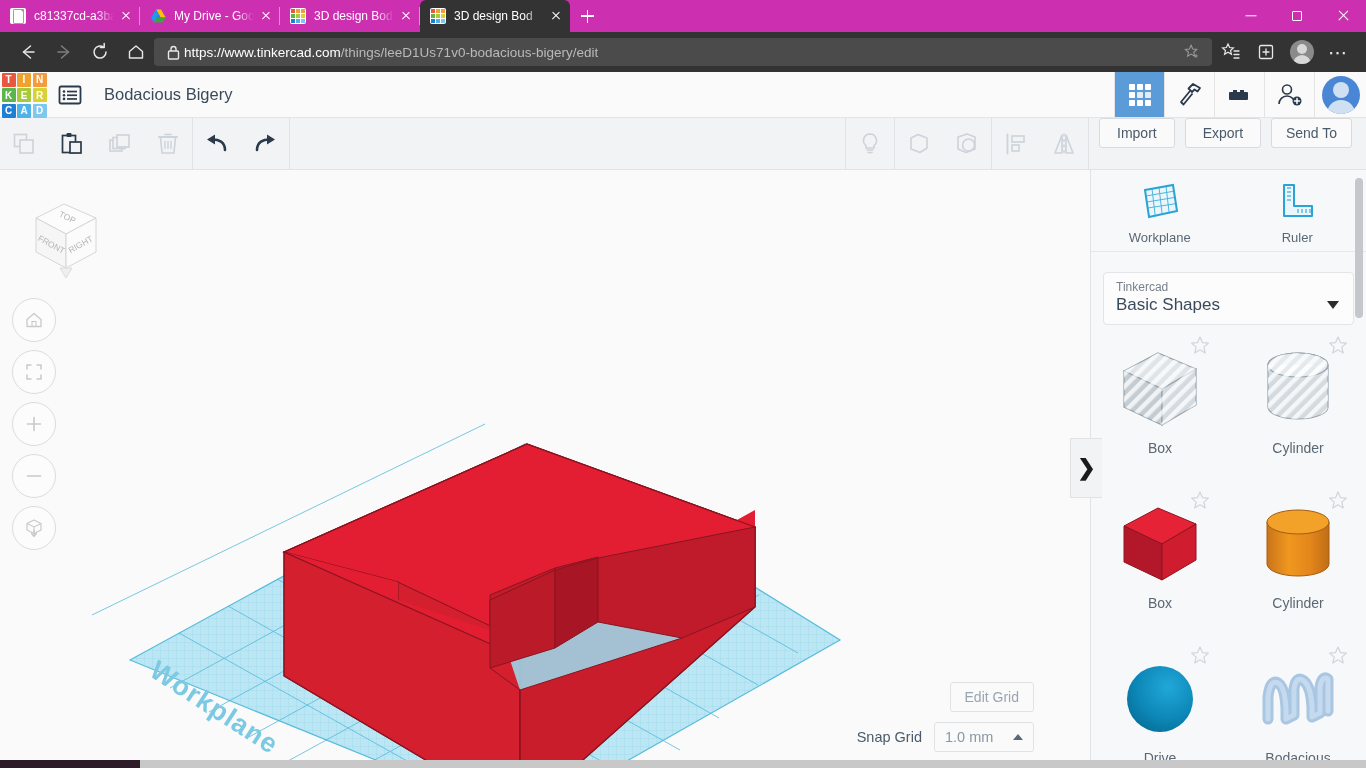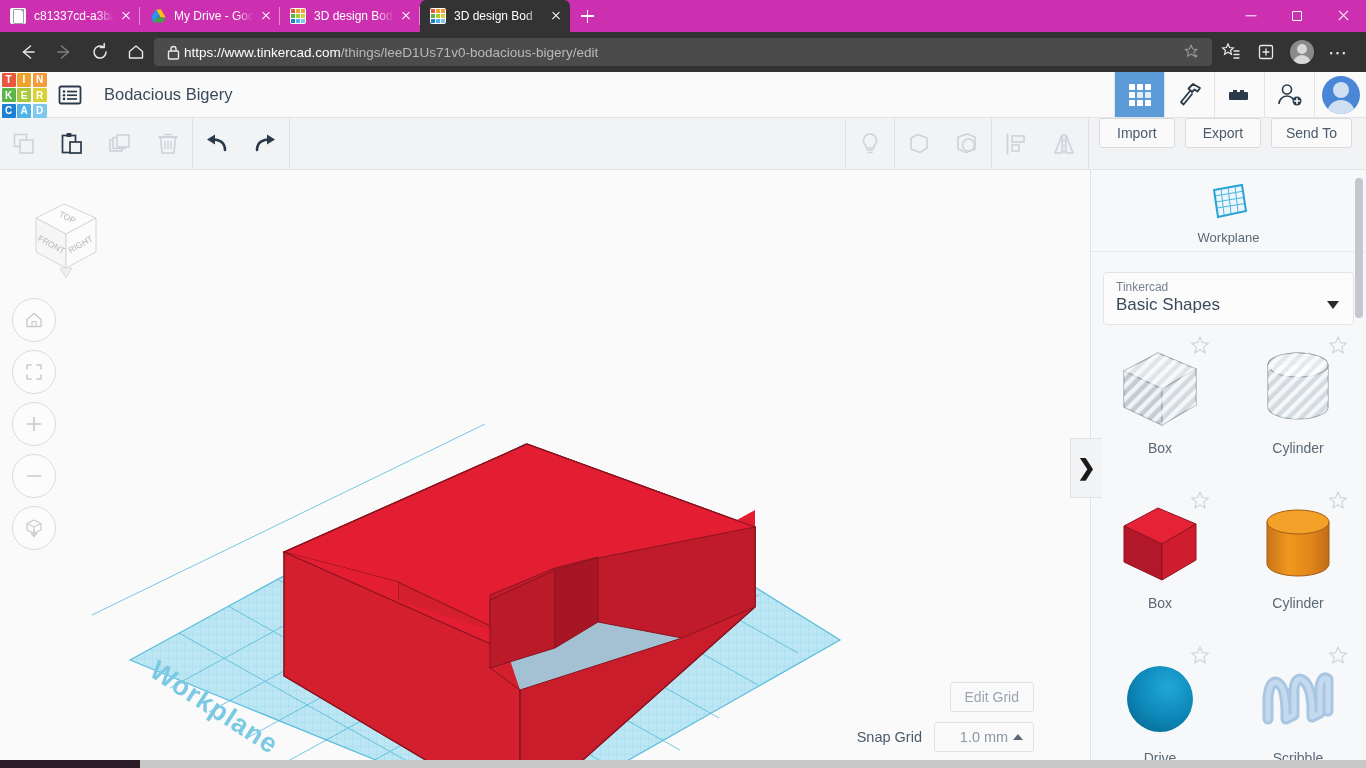--- a/index.html
+++ b/index.html
@@ -218,21 +218,20 @@
     display:flex; align-items:center; justify-content:center;
   }
   .snaprow {
     position:absolute; right:56px; bottom:8px; display:flex; align-items:center;
   }
   .snaplabel { font-size:14.5px; color:#4a5a6a; margin-right:12px; }
   .snapselect {
     height:30px; width:100px; border:1px solid #e0e2e5; border-radius:3px; background:#fafafa;
     color:#8b97a3; font-size:14.5px; display:flex; align-items:center; padding:0 10px;
     position:relative;
-    justify-content:center;
   }
   .snapselect .caret {
     position:absolute; right:10px; top:11px; width:0; height:0;
     border-left:5px solid transparent; border-right:5px solid transparent;
     border-bottom:6px solid #5a6875;
   }
 
   
   .collapse-handle {
     position:absolute; left:1070px; top:438px; width:32px; height:60px;
@@ -713,20 +712,36 @@
           <g stroke="#2aa3d6" stroke-width="1" opacity="0.8">
             <line x1="15" y1="8.6" x2="18.2" y2="35.9"></line>
               <line x1="22" y1="7.4" x2="25.2" y2="34.6"></line>
             <line x1="29" y1="6.2" x2="32.2" y2="33.3"></line>
             <line x1="8.9" y1="16" x2="37" y2="11.2"></line>
               <line x1="9.8" y1="22" x2="38" y2="17.4"></line>
             <line x1="10.8" y1="28" x2="39" y2="23.6"></line>
           </g>
         </svg>
         <div class="lbl">Workplane</div>
+      </div>
+      <div class="rp-tool">
+        <svg width="46" height="42" viewBox="0 0 46 42">
+          <path d="M10 5 h10 v21 h18 v10 h-28 z" fill="#eaf6fc" stroke="#2aa3d6" stroke-width="2" stroke-linejoin="round"></path>
+          <g stroke="#2aa3d6" stroke-width="1.1">
+            <line x1="13" y1="8" x2="17" y2="8"></line>
+              <line x1="13" y1="12" x2="17" y2="12"></line>
+            <line x1="13" y1="16" x2="17" y2="16"></line>
+              <line x1="13" y1="20" x2="17" y2="20"></line>
+            <line x1="24" y1="29" x2="24" y2="33"></line>
+              <line x1="28" y1="29" x2="28" y2="33"></line>
+            <line x1="32" y1="29" x2="32" y2="33"></line>
+              <line x1="36" y1="29" x2="36" y2="33"></line>
+          </g>
+        </svg>
+        <div class="lbl">Ruler</div>
       </div>
     </div>
 
     <div class="rp-select-wrap">
       <div class="rp-select">
         <div class="sub">Tinkercad</div>
         <div class="main">Basic Shapes</div>
         <span class="caret"></span>
       </div>
     </div>
@@ -819,21 +834,21 @@
             <div class="shape-name">Drive</div>
           </div>
           <div class="shape-cell">
             <svg class="shape-star" width="22" height="22" viewBox="0 0 22 22">
               <path d="M11 2 L13.4 7.6 L19.4 8.1 L14.8 12.1 L16.2 18 L11 14.8 L5.8 18 L7.2 12.1 L2.6 8.1 L8.6 7.6 Z" fill="none" stroke="#cfd5db" stroke-width="1.2" stroke-linejoin="round"></path>
             </svg>
             <div class="shape-art"><svg width="92" height="92" viewBox="0 0 92 92">
                 <path d="M16 66 L16 44 Q18 26 26 30 Q33 34 34 56 L34 66 L42 62 L42 36 Q44 22 52 28 Q59 34 60 54 L60 64 L68 60 L68 34 Q70 22 76 26 L76 58" fill="none" stroke="#a9c6e2" stroke-width="11" stroke-linecap="round" stroke-linejoin="round"></path>
                 <path d="M16 66 L16 44 Q18 26 26 30 Q33 34 34 56 L34 66 L42 62 L42 36 Q44 22 52 28 Q59 34 60 54 L60 64 L68 60 L68 34 Q70 22 76 26 L76 58" fill="none" stroke="#c5daee" stroke-width="5" stroke-linecap="round" stroke-linejoin="round"></path>
               </svg></div>
-            <div class="shape-name">Scribble</div>
+            <div class="shape-name">Bodacious</div>
           </div>
         </div>
       </div>
     <div class="rp-scrollbar"></div>
   </div>
 
   <div class="bottomstrip">
     <div class="bs-dark"></div>
     <div class="bs-gray"></div>
   </div>

